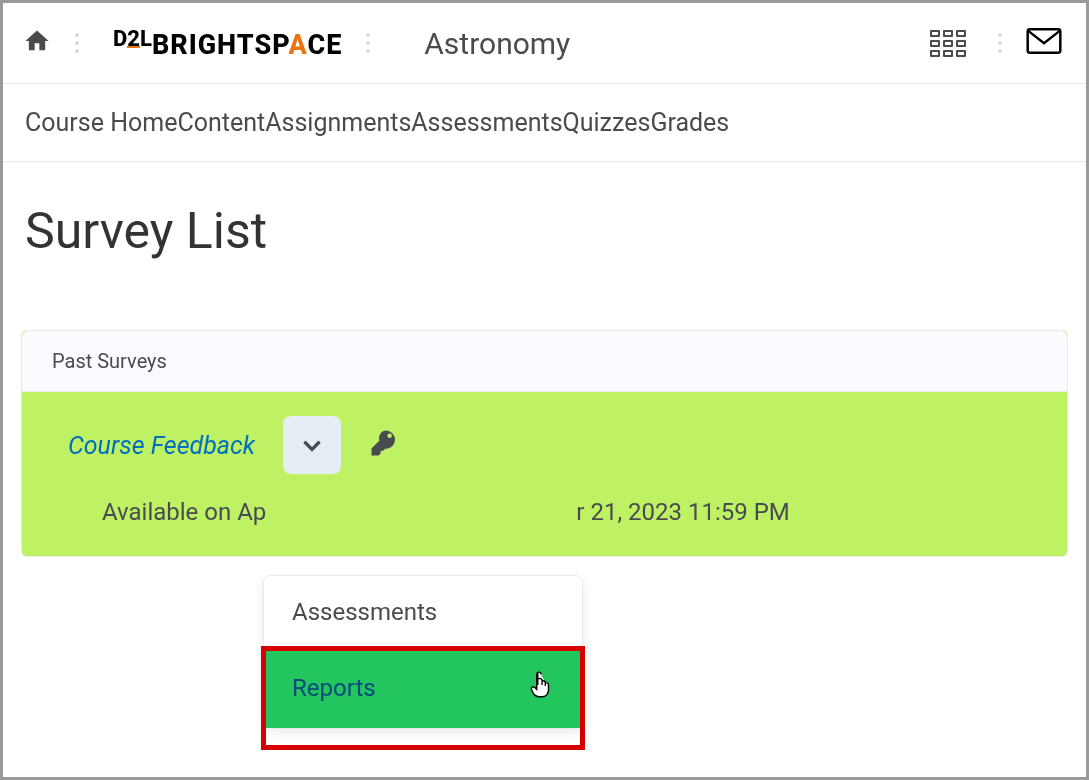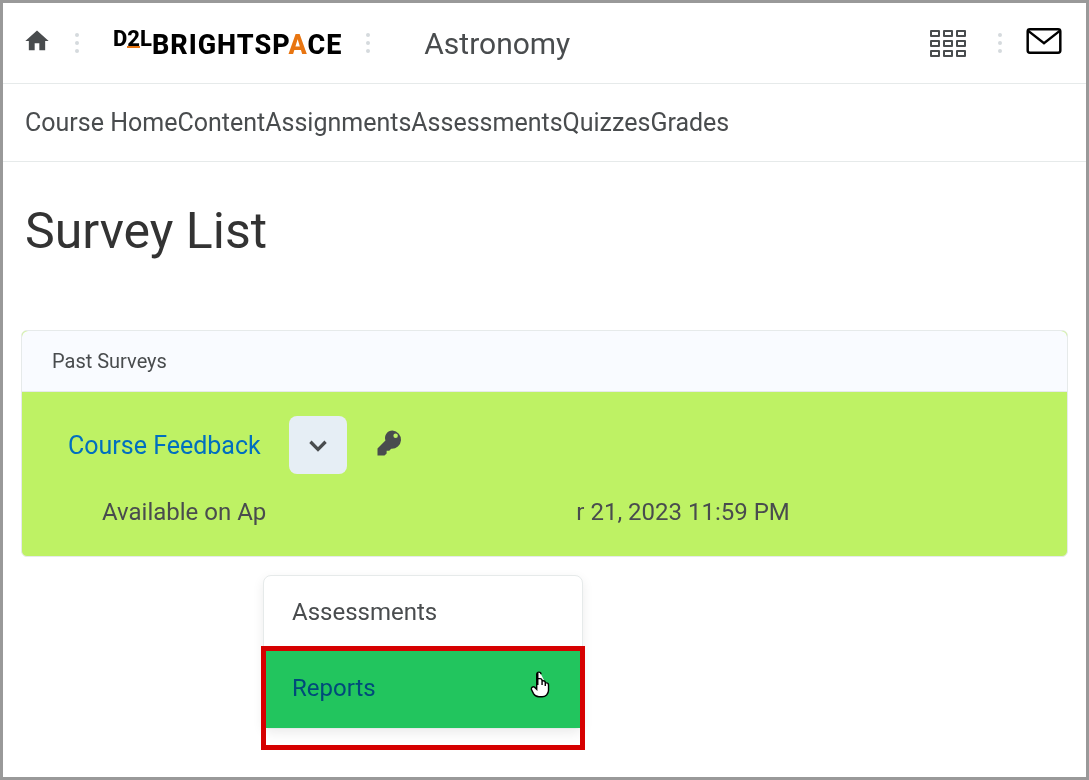--- a/index.html
+++ b/index.html
@@ -86,20 +86,21 @@
       font-size: 20px;
       color: #494c4e;
     }
     .survey-row {
       padding: 24px 46px 30px 46px;
     }
     .survey-top {
       display: flex;
       align-items: center;
       gap: 28px;
+      font-style: italic;
     }
     .survey-link {
       color: #006fbf;
       font-size: 25px;
       text-decoration: none;
     }
     .chev-btn {
       width: 58px; height: 58px;
       border-radius: 8px;
       background: #e6eef5;

